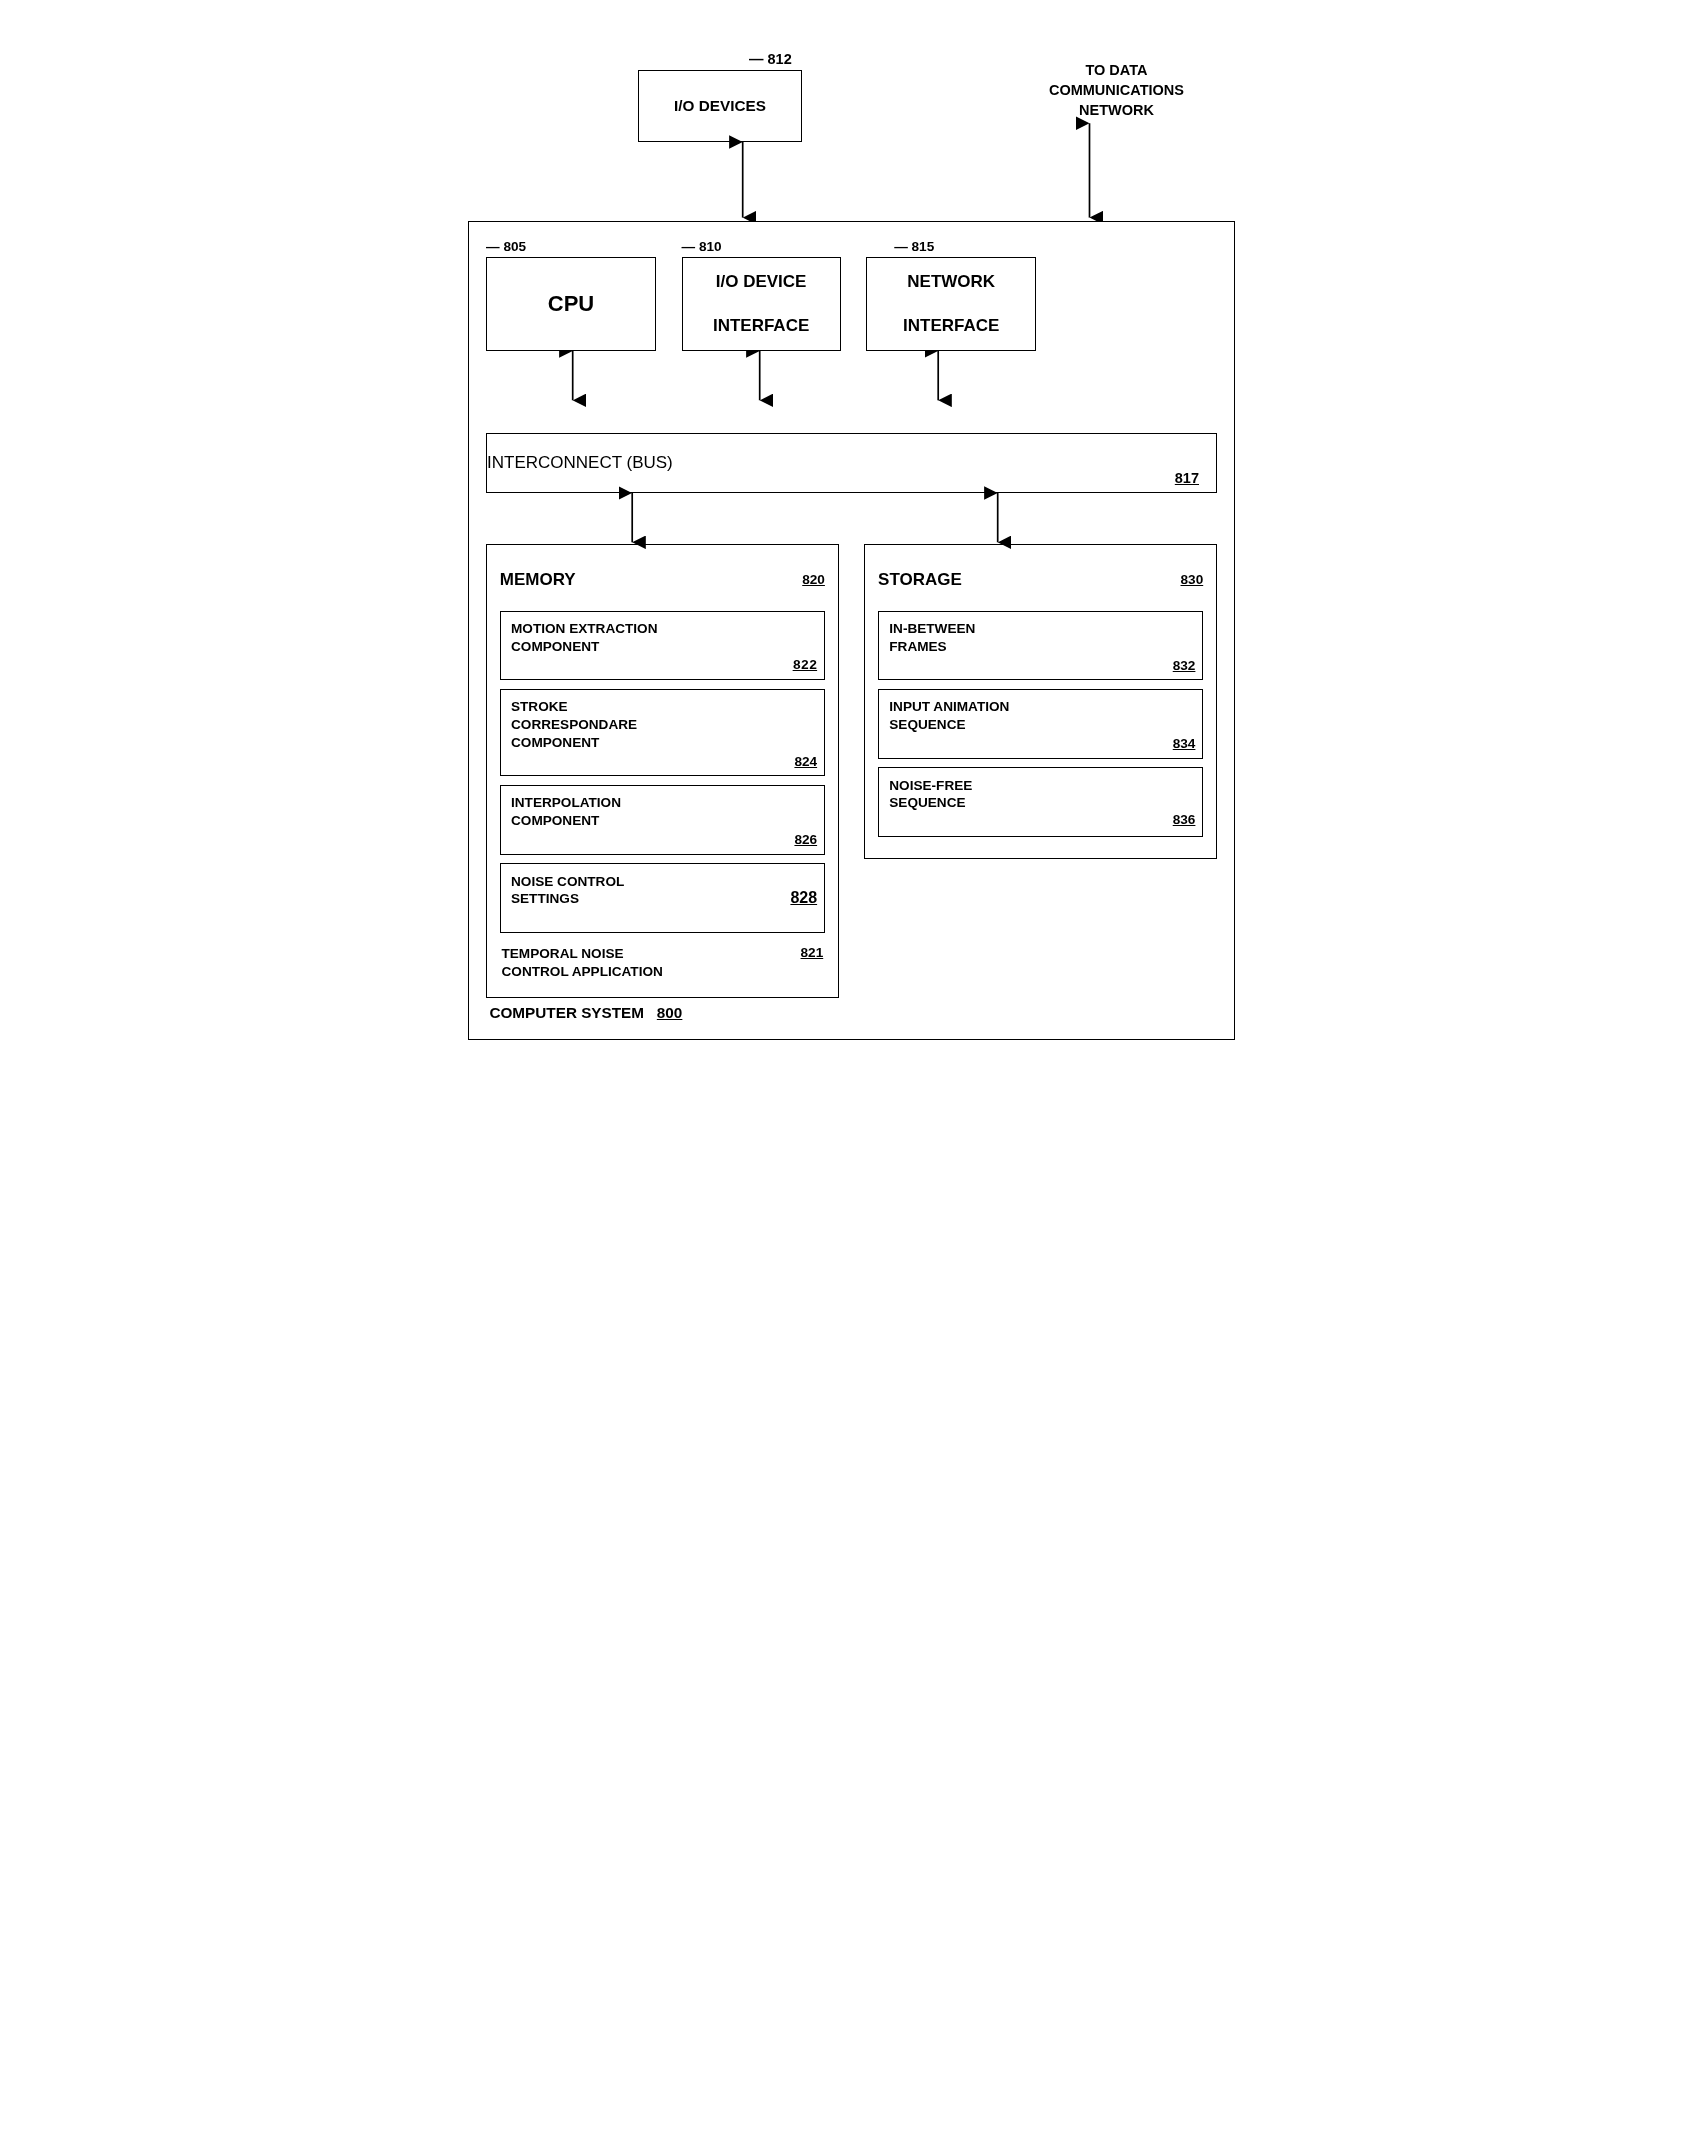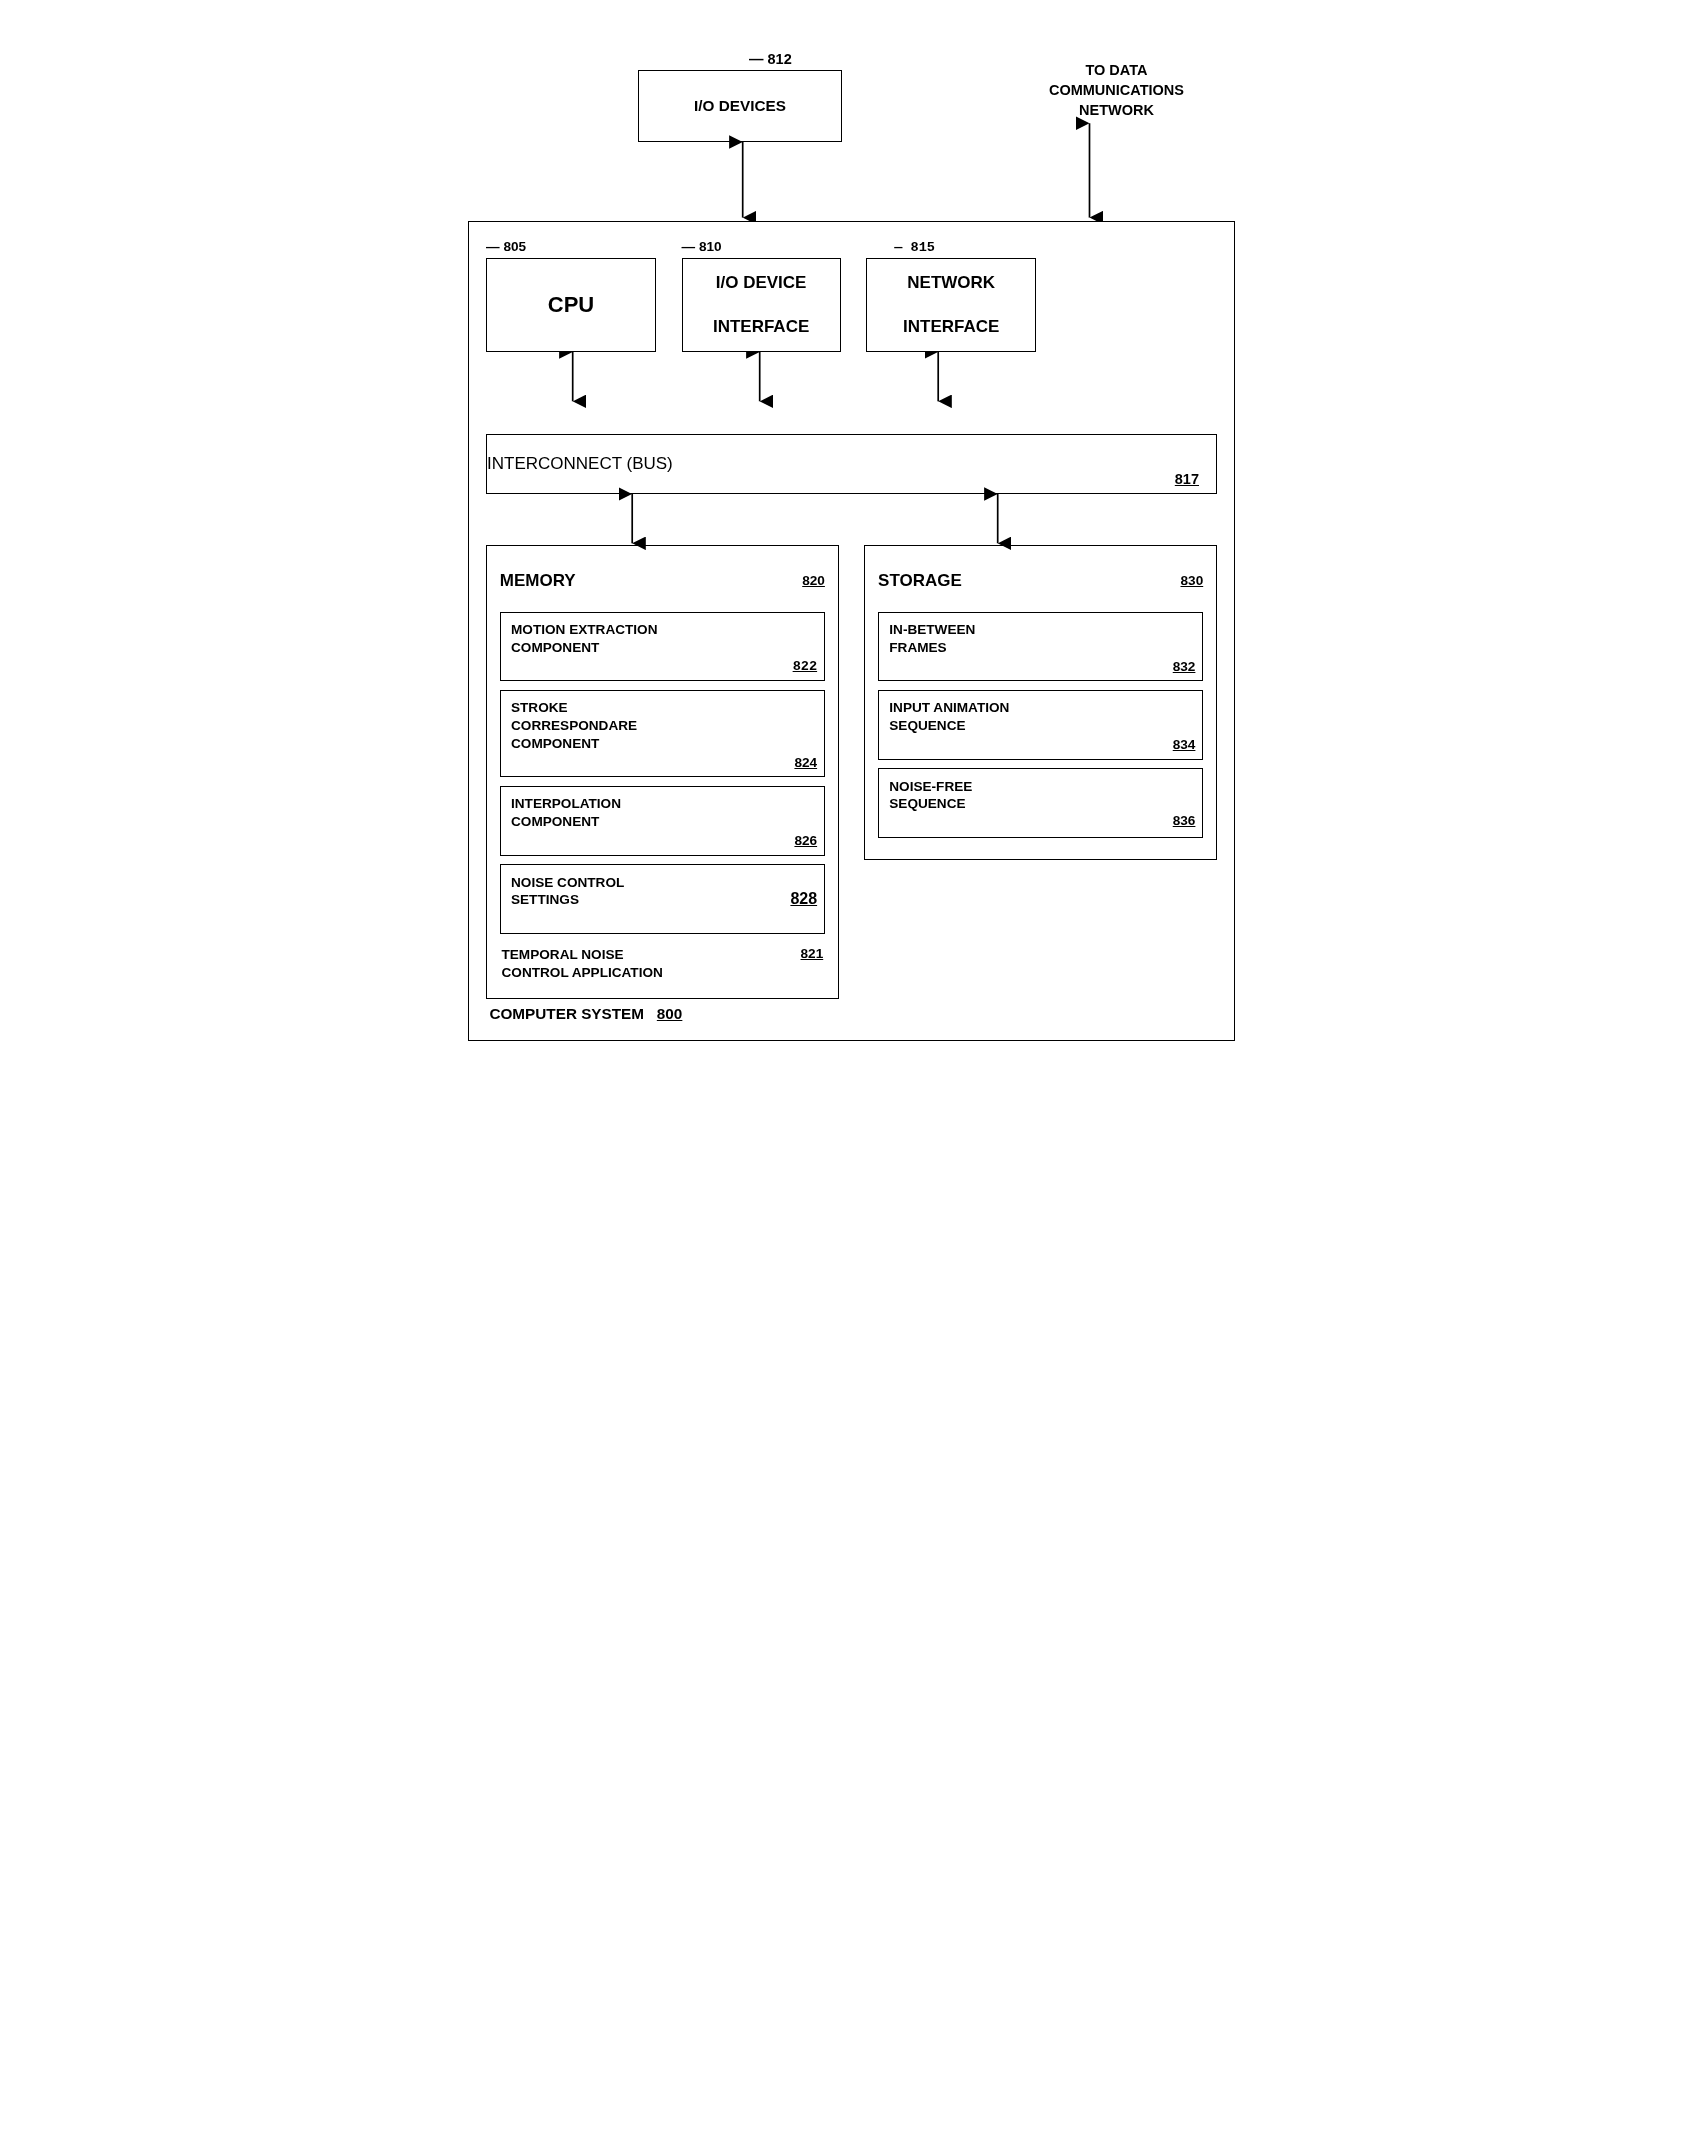--- a/index.html
+++ b/index.html
@@ -164,21 +164,21 @@
 <body>
 
 <div class="diagram-container">
 
   <div style="position:relative; height:170px; margin-bottom:0;">
 
     <div style="position:absolute; left:264px; top:0; font-size:14.5px; font-weight:bold;">
       <span style="display:inline-block; margin-left:17px;">— <span>812</span></span>
     </div>
 
-    <div class="box io-devices-box" style="position:absolute; left:170px; top:19px; width:204px; height:72px;">
+    <div class="box io-devices-box" style="position:absolute; left:170px; top:19px; width:164px; height:72px;">
       <span>I/O DEVICES</span>
     </div>
 
     <div style="position:absolute; right:51px; top:8.5px; text-align:center;">
       <div style="font-size:14.5px; font-weight:bold; line-height:1.4;">
         <span>TO DATA</span><br>
         <span>COMMUNICATIONS</span><br>
         <span>NETWORK</span>
       </div>
     </div>
@@ -211,21 +211,21 @@
     <div style="position:relative; margin-bottom:0;">
 
       <div style="display:flex; gap:25.6px; margin-bottom:3.4px; margin-left:0;">
         <div style="width:170px; text-align:left; padding-left:0;">
           <span style="font-size:13.6px; font-weight:bold;">— <span>805</span></span>
         </div>
         <div style="width:187px; text-align:left;">
           <span style="font-size:13.6px; font-weight:bold;">— <span>810</span></span>
         </div>
         <div style="width:170px; text-align:left;">
-          <span style="font-size:13.6px; font-weight:bold;font-family:Liberation Mono, monospace;">— <span>815</span></span>
+          <span style="font-size:13.6px; font-weight:bold;">— <span>815</span></span>
         </div>
       </div>
 
       <div class="top-row">
         <div class="box cpu-box">
           <span>CPU</span>
         </div>
         <div class="box io-interface-box">
           <span>I/O DEVICE</span>
             <br>

